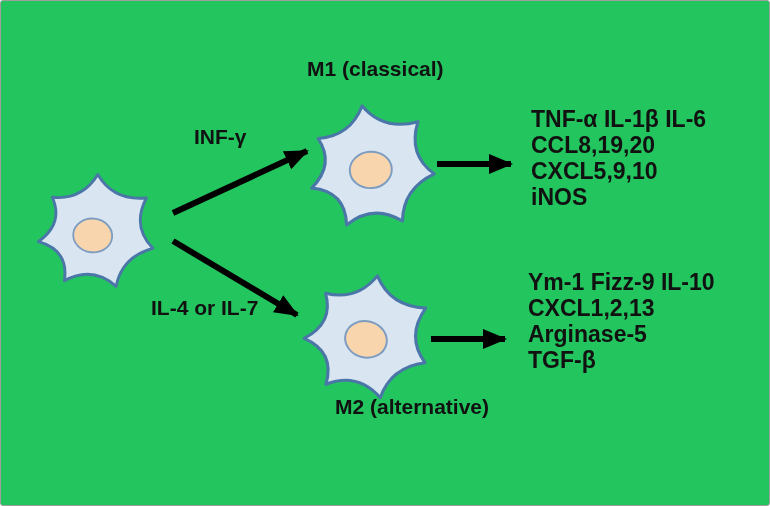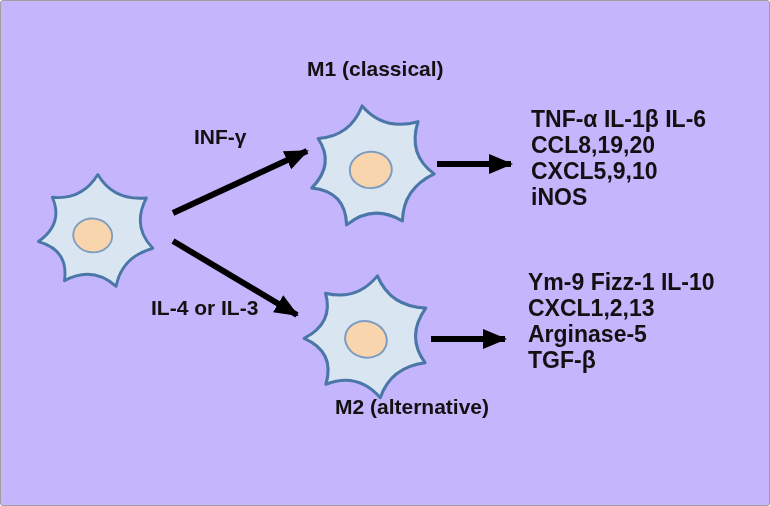--- a/index.html
+++ b/index.html
@@ -6,21 +6,21 @@
     margin: 0;
     padding: 0;
     background: #ffffff;
     font-family: "Liberation Sans", sans-serif;
   }
   .canvas {
     position: relative;
     width: 770px;
     height: 506px;
     box-sizing: border-box;
-    background: #c4b5fd;
+    background: #22c55e;
     border: 1px solid #9e9e9e;
     border-radius: 3px;
     overflow: hidden;
   }
   .arrows {
     position: absolute;
     left: 0; top: 0;
     width: 768px;
     height: 504px;
     pointer-events: none;
@@ -83,31 +83,31 @@
 
   <svg class="cell" style="left:296px; top:266px; width:142px; height:140px; transform:rotate(14deg);" viewBox="0 0 100 100">
     <path class="cell-body" d="M46,6 Q60,25 85,20 Q76,43 94,58 Q71,67 69,90 Q49,76 29,90 Q30,66 6,62 Q24,46 13,27 Q36,27 46,6 Z" fill="#d9e6f2"></path>
     <ellipse class="nucleus" cx="49" cy="52" rx="15" ry="13" fill="#f8d5ad"></ellipse>
   </svg>
 
   <div class="label" style="left:306px; top:56px;">M1 (classical)</div>
 
   <div class="label" style="left:193px; top:124px;">INF-γ</div>
 
-  <div class="label" style="left:150px; top:295px;">IL-4 or IL-3</div>
+  <div class="label" style="left:150px; top:295px;">IL-4 or IL-7</div>
 
   <div class="label" style="left:294px; top:394px;margin-left:40px;">M2 (alternative)</div>
 
   <div class="marker-list" style="left:530px; top:105px;">
     <div>TNF-α  IL-1β IL-6</div>
     <div>CCL8,19,20</div>
     <div>CXCL5,9,10</div>
     <div>iNOS</div>
   </div>
 
   <div class="marker-list" style="left:527px; top:268px;">
-    <div>Ym-9  Fizz-1 IL-10</div>
+    <div>Ym-1  Fizz-9 IL-10</div>
     <div>CXCL1,2,13</div>
     <div>Arginase-5</div>
     <div>TGF-β</div>
   </div>
 
 </div>
 
 </body></html>

